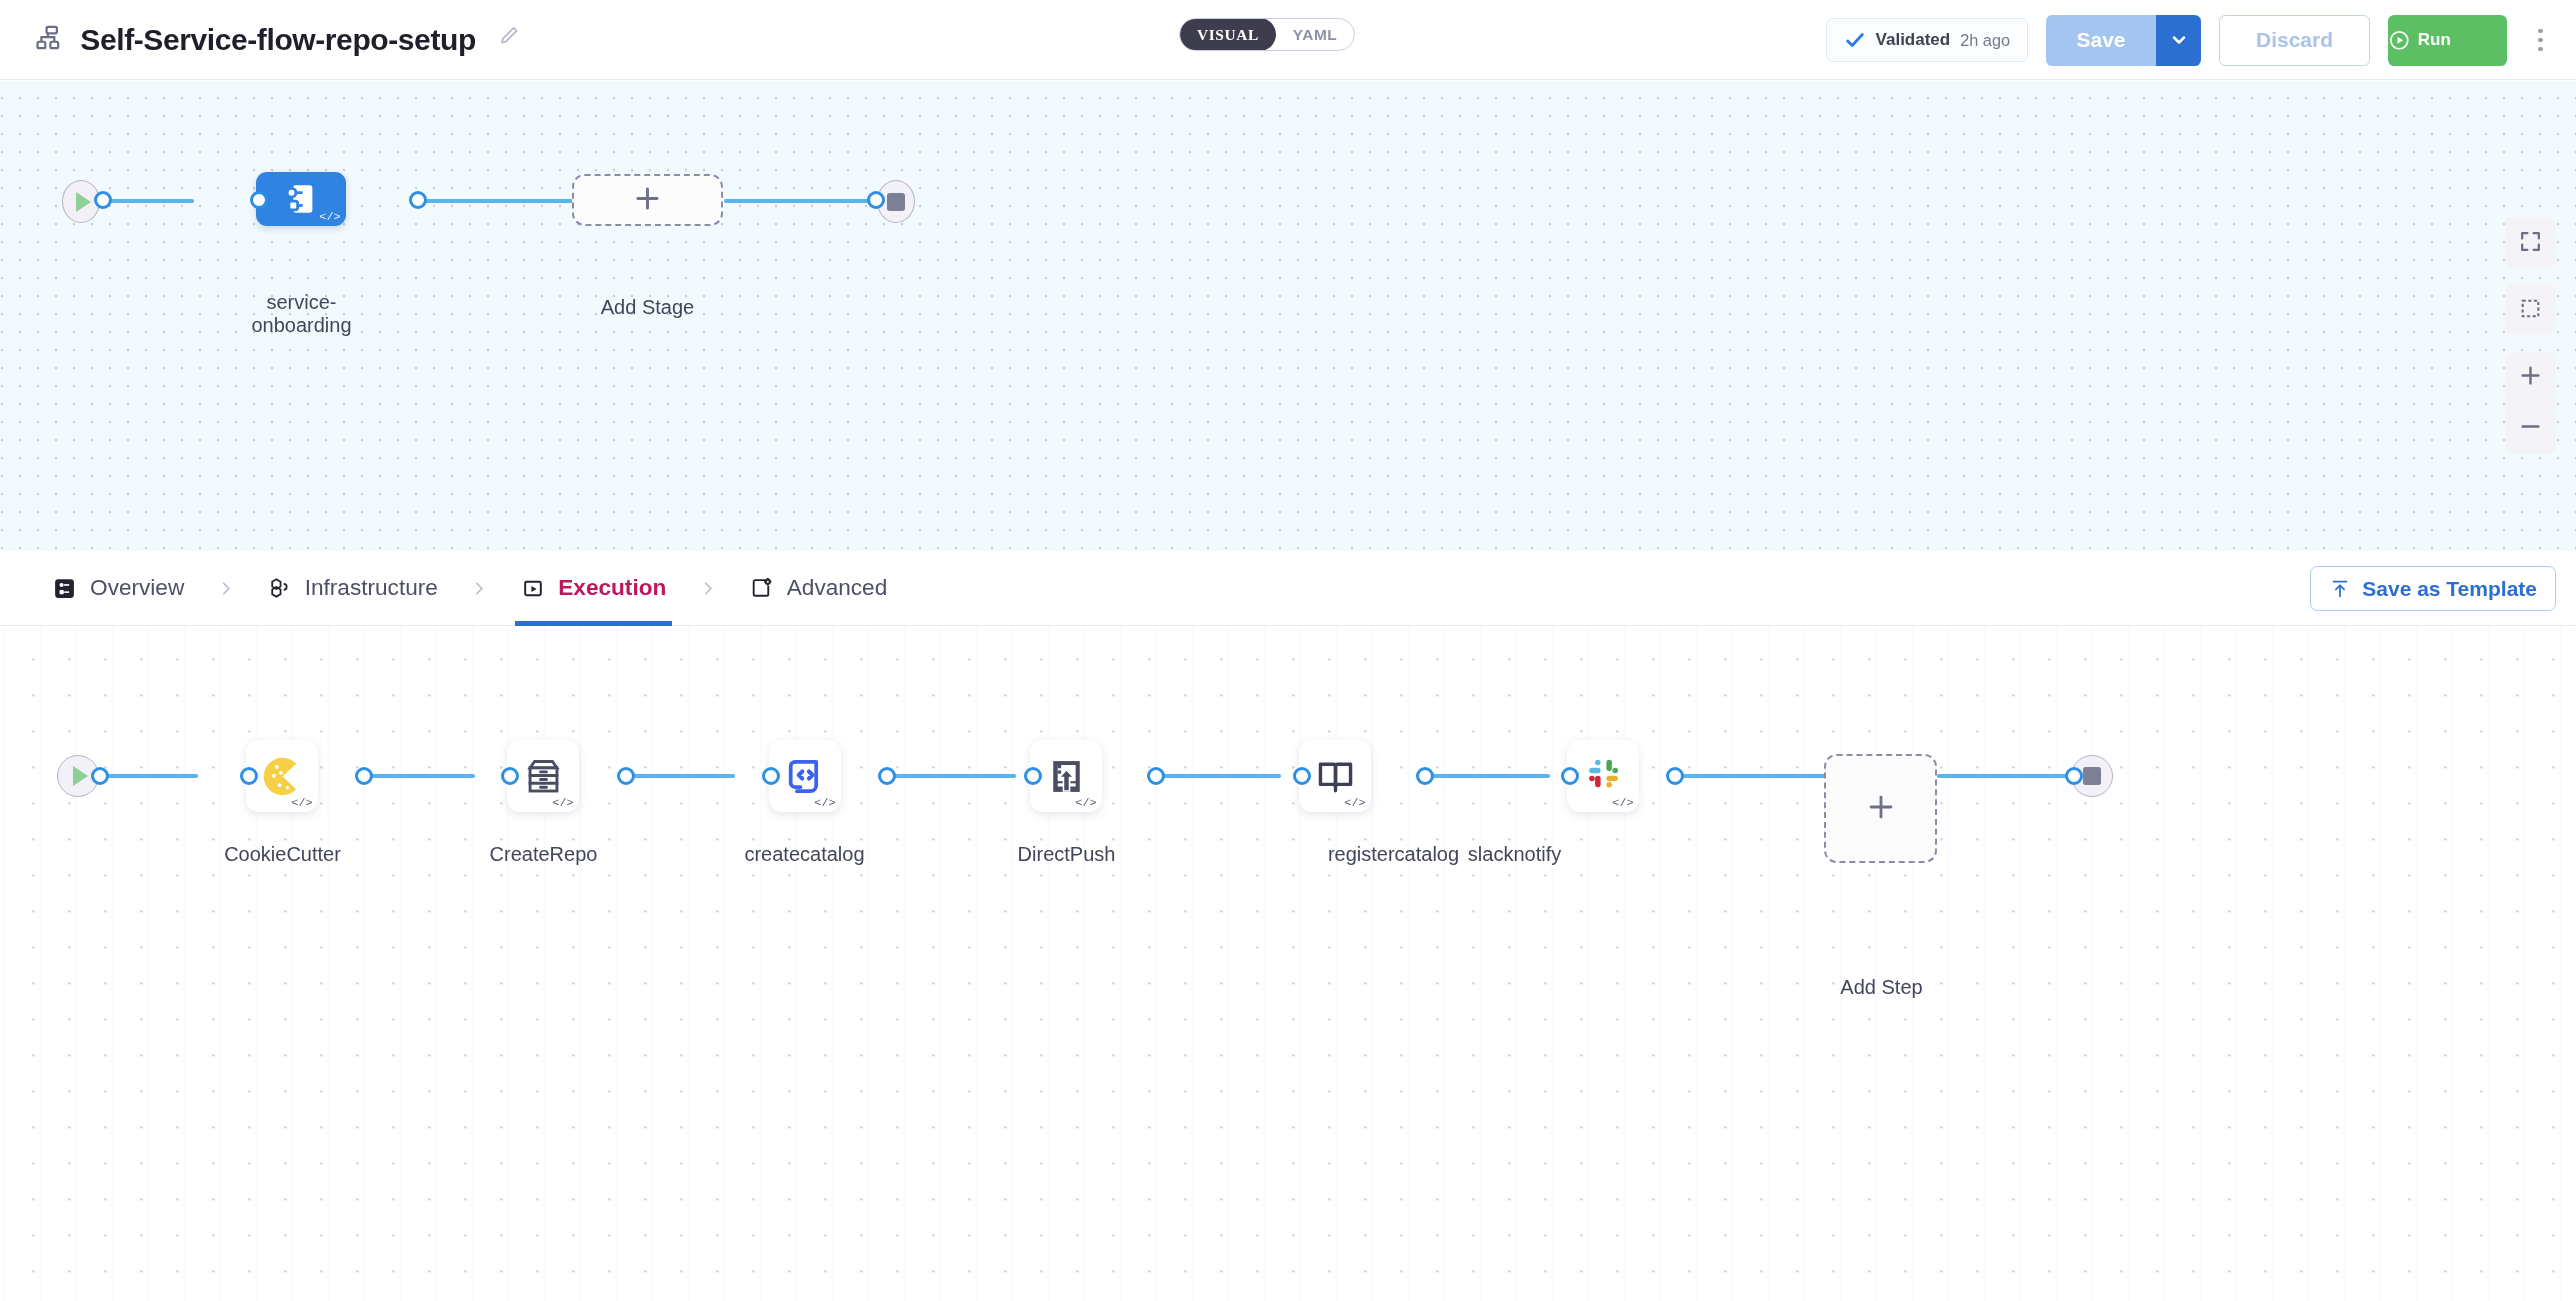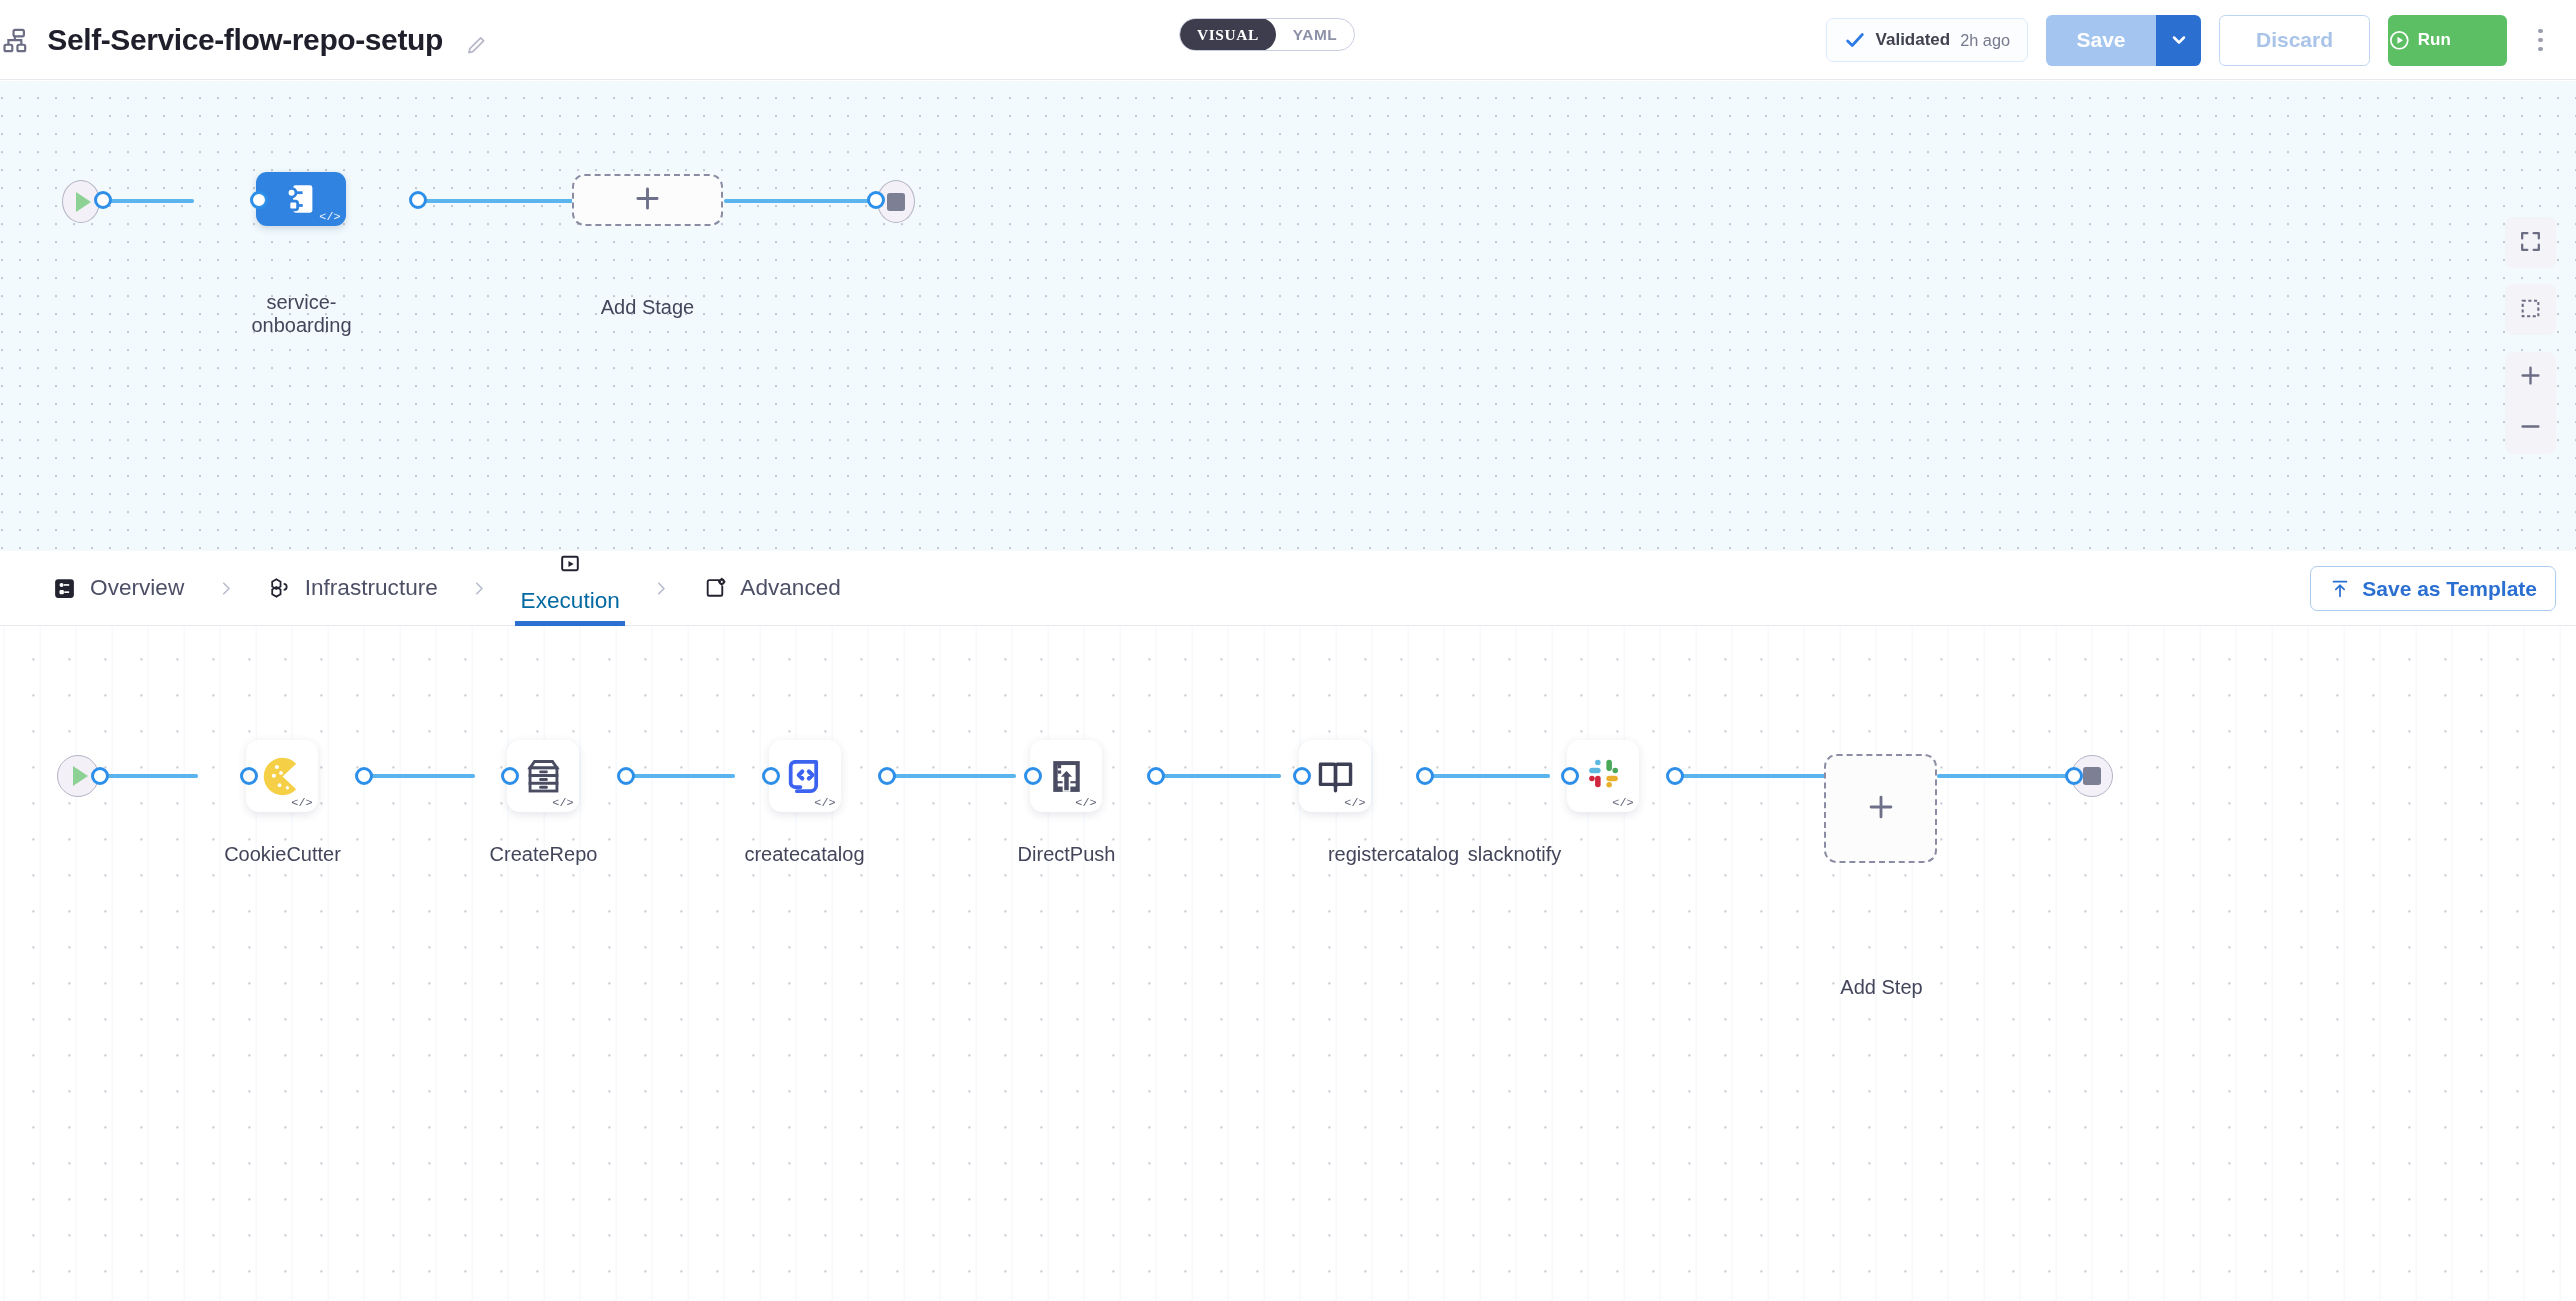--- a/index.html
+++ b/index.html
@@ -11,21 +11,21 @@
   }
   .app { position: relative; width: 2576px; height: 1302px; }
 
   
   .header {
     position: absolute; left: 0; top: 0; width: 2576px; height: 80px;
     background: #ffffff;
     border-bottom: 0.9px solid #e8e8ef;
     display: flex; align-items: center;
   }
-  .header-left { display: flex; align-items: flex-end; gap: 16.3px; }
+  .header-left { display: flex; align-items: flex-start; padding-left: 33px; gap: 16.3px; }
   .pipeline-icon { width: 31px; height: 31px; display: block; color: #6b6d85; }
   .page-title {
     font-size: 30px; font-weight: bold; color: #1f1f2b; letter-spacing: -0.4px;
     white-space: nowrap;
   }
   .edit-icon { width: 23.5px; height: 23.5px; color: #b6b8c8; margin-left: 5.4px; }
 
   .header-center {
     position: absolute; left: 1179px; top: 18px;
   }
@@ -160,21 +160,21 @@
   .tabbar {
     position: absolute; left: 0; top: 551px; width: 2576px; height: 75px;
     background: #ffffff; border-bottom: 0.9px solid #e9e9f0;
     display: flex; align-items: center;
   }
   .tabs { display: flex; align-items: center; padding-left: 47px; height: 75px; }
   .tab {
     display: flex; align-items: center; gap: 12.7px; height: 75px;
     padding: 0 5.4px; font-size: 22.6px; color: #4d4f66; position: relative;
   }
-  .tab.active { color: #0369a1; font-weight: normal; flex-direction: column; }
+  .tab.active { color: #be185d; font-weight: bold; }
   .tab.active::after {
     content: ""; position: absolute; left: 0; right: 0; bottom: 0;
     height: 4.5px; background: #2b6fd1;
   }
   .tab-icon { width: 25px; height: 25px; color: #22232f; }
   .tab-sep { padding: 0 27px; color: #b9bccd; display: flex; align-items: center; }
   .tab-sep svg { width: 18px; height: 25px; }
 
   .save-template-btn {
     position: absolute; right: 20px; top: 15.4px; height: 45px;

